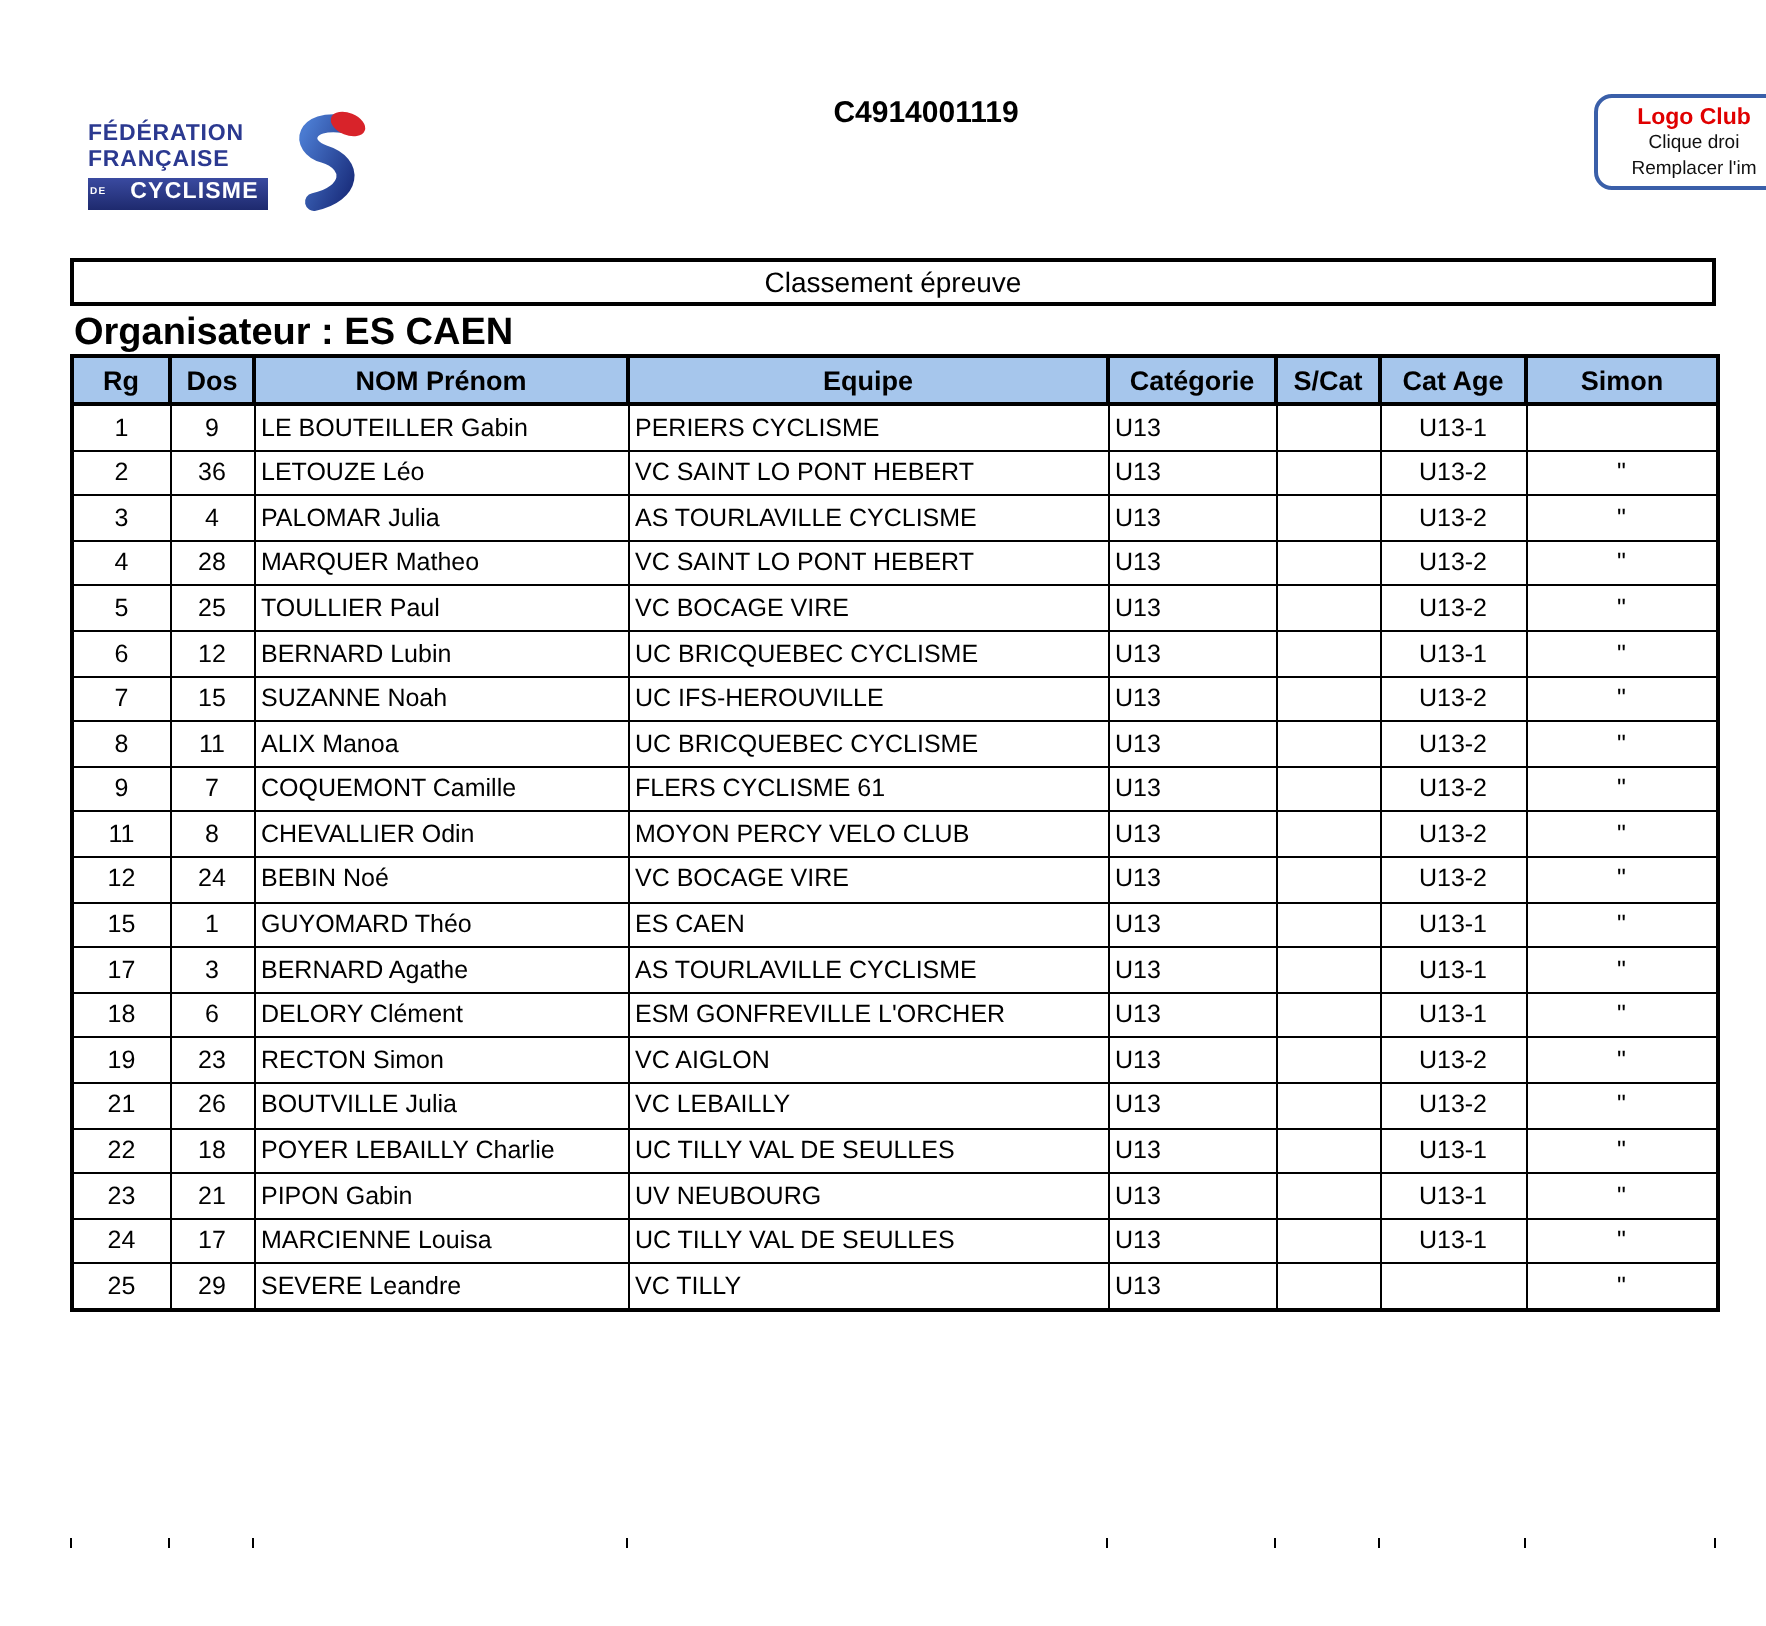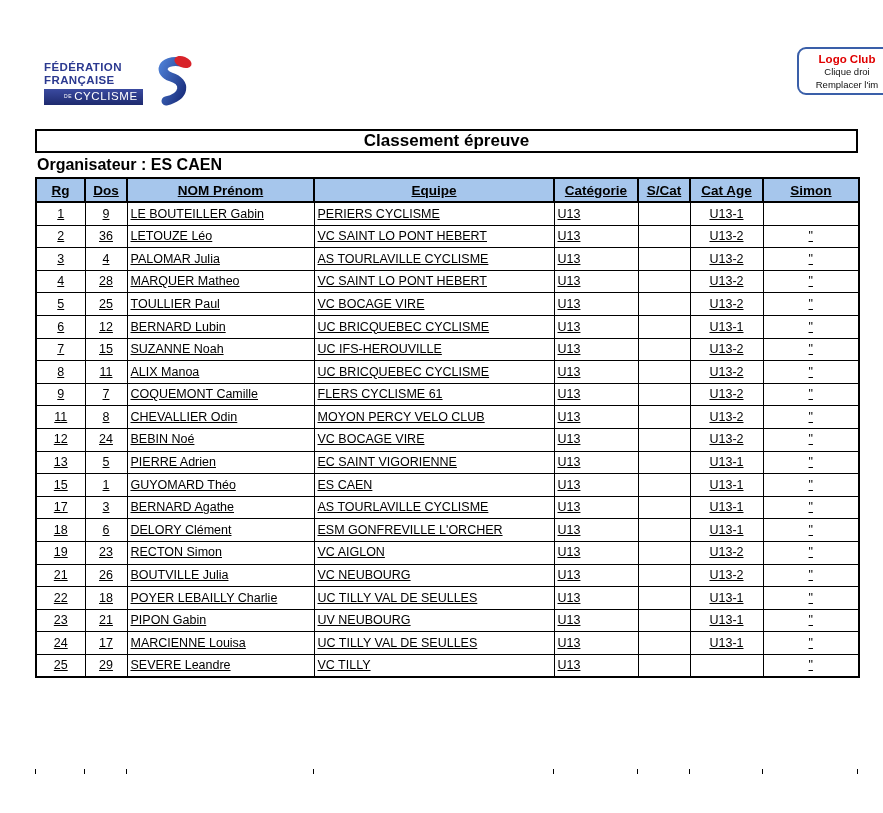--- a/index.html
+++ b/index.html
@@ -6,46 +6,46 @@
   body{
     width:883px;height:813px;background:#ffffff;position:relative;
     font-family:"Liberation Sans", sans-serif;color:#000;overflow:hidden;
   }
   
   .ffc-logo{position:absolute;left:44px;top:52px;display:flex;align-items:flex-start;}
   .ffc-text{display:flex;flex-direction:column;line-height:13px;padding-top:9px;}
   .ffc-line{font-weight:bold;font-size:11.5px;letter-spacing:.4px;color:#2b3990;}
   .ffc-badge{
     margin-top:2px;background:linear-gradient(180deg,#3a4aa0,#1e2a6e);
-    color:#fff;font-weight:normal;font-size:11.5px;letter-spacing:.6px;
-    padding:1px 5px 2px 20px;display:flex;align-items:center;gap:2px;white-space:nowrap;
+    color:#fff;font-weight:bold;font-size:11.5px;letter-spacing:.6px;
+    padding:1px 5px 2px 1px;display:flex;align-items:center;gap:12px;white-space:nowrap;
   }
   .ffc-de{font-size:5px;line-height:5px;}
   .ffc-swoosh{margin-left:-6px;}
   .title-block{position:absolute;left:80px;right:37px;top:46px;text-align:center;}
   .title-line{font-weight:bold;font-size:15px;line-height:21px;}
   
   .club-box{
     position:absolute;left:797px;top:47px;width:100px;height:48px;
     border:2.5px solid #3a5fa9;border-radius:9px;background:#fff;
     text-align:center;padding-top:3px;box-sizing:border-box;
     white-space:nowrap;overflow:visible;
   }
   .club-title{color:#e00000;font-weight:bold;font-size:11.5px;line-height:14px;}
   .club-line{font-size:9.5px;line-height:12.5px;color:#111;}
   
   .banner{
     position:absolute;left:35px;top:129px;width:819px;height:20px;
-    border:2px solid #000;text-align:center;font-weight:bold;font-size:17px;
+    border:2px solid #000;text-align:center;font-weight:normal;font-size:14px;
     line-height:20px;
   }
-  .organizer{position:absolute;left:37px;top:156px;font-weight:bold;font-size:16px;}
+  .organizer{position:absolute;left:37px;top:156px;font-weight:bold;font-size:19px;}
   
   .tbl-wrap{position:absolute;left:35px;top:177px;}
-  table{border-collapse:collapse;table-layout:fixed;border:2px solid #000;text-decoration:underline;}
+  table{border-collapse:collapse;table-layout:fixed;border:2px solid #000;}
   th{
     background:#a6c6ec;border:2px solid #000;font-weight:bold;font-size:13.5px;
     height:22px;padding:0 2px;text-align:center;overflow:hidden;white-space:nowrap;
   }
   td{
     border:1px solid #000;font-size:12.5px;height:21.6px;padding:0 3px;
     overflow:hidden;white-space:nowrap;line-height:1;
   }
   td.c0,td.c1,td.c5,td.c6,td.c7{text-align:center;}
   td.c2,td.c3,td.c4{text-align:left;}
@@ -73,20 +73,21 @@
         <stop offset="0" stop-color="#4a7ad0"></stop>
         <stop offset="1" stop-color="#1b2f7e"></stop>
       </linearGradient>
     </defs>
     <path d="M44 10 C24 7 21 21 34 25 C50 30 48 45 29 49" fill="none" stroke="url(#swg)" stroke-width="9" stroke-linecap="round"></path>
     <ellipse cx="46" cy="10" rx="9" ry="5.5" transform="rotate(22 46 10)" fill="#d8232a"></ellipse>
   </svg>
 </div>
 
 <div class="title-block">
+  <div class="title-line">C4914001119</div>
 </div>
 
 <div class="club-box">
   <div class="club-title">Logo Club</div>
   <div class="club-line">Clique droi</div>
   <div class="club-line">Remplacer l'im</div>
 </div>
 
 <div class="banner">Classement épreuve</div>
 
@@ -221,30 +222,20 @@
           <td class="c0">12</td>
           <td class="c1">24</td>
           <td class="c2">BEBIN Noé</td>
           <td class="c3">VC BOCAGE VIRE</td>
           <td class="c4">U13</td>
           <td class="c5"></td>
           <td class="c6">U13-2</td>
           <td class="c7">"</td>
         </tr>
         <tr>
-          <td class="c0">13</td>
-          <td class="c1">5</td>
-          <td class="c2">PIERRE Adrien</td>
-          <td class="c3">EC SAINT VIGORIENNE</td>
-          <td class="c4">U13</td>
-          <td class="c5"></td>
-          <td class="c6">U13-1</td>
-          <td class="c7">"</td>
-        </tr>
-        <tr>
           <td class="c0">15</td>
           <td class="c1">1</td>
           <td class="c2">GUYOMARD Théo</td>
           <td class="c3">ES CAEN</td>
           <td class="c4">U13</td>
           <td class="c5"></td>
           <td class="c6">U13-1</td>
           <td class="c7">"</td>
         </tr>
         <tr>
@@ -274,21 +265,21 @@
           <td class="c3">VC AIGLON</td>
           <td class="c4">U13</td>
           <td class="c5"></td>
           <td class="c6">U13-2</td>
           <td class="c7">"</td>
         </tr>
         <tr>
           <td class="c0">21</td>
           <td class="c1">26</td>
           <td class="c2">BOUTVILLE Julia</td>
-          <td class="c3">VC NEUBOURG</td>
+          <td class="c3">VC LEBAILLY</td>
           <td class="c4">U13</td>
           <td class="c5"></td>
           <td class="c6">U13-2</td>
           <td class="c7">"</td>
         </tr>
         <tr>
           <td class="c0">22</td>
           <td class="c1">18</td>
           <td class="c2">POYER LEBAILLY Charlie</td>
           <td class="c3">UC TILLY VAL DE SEULLES</td>

